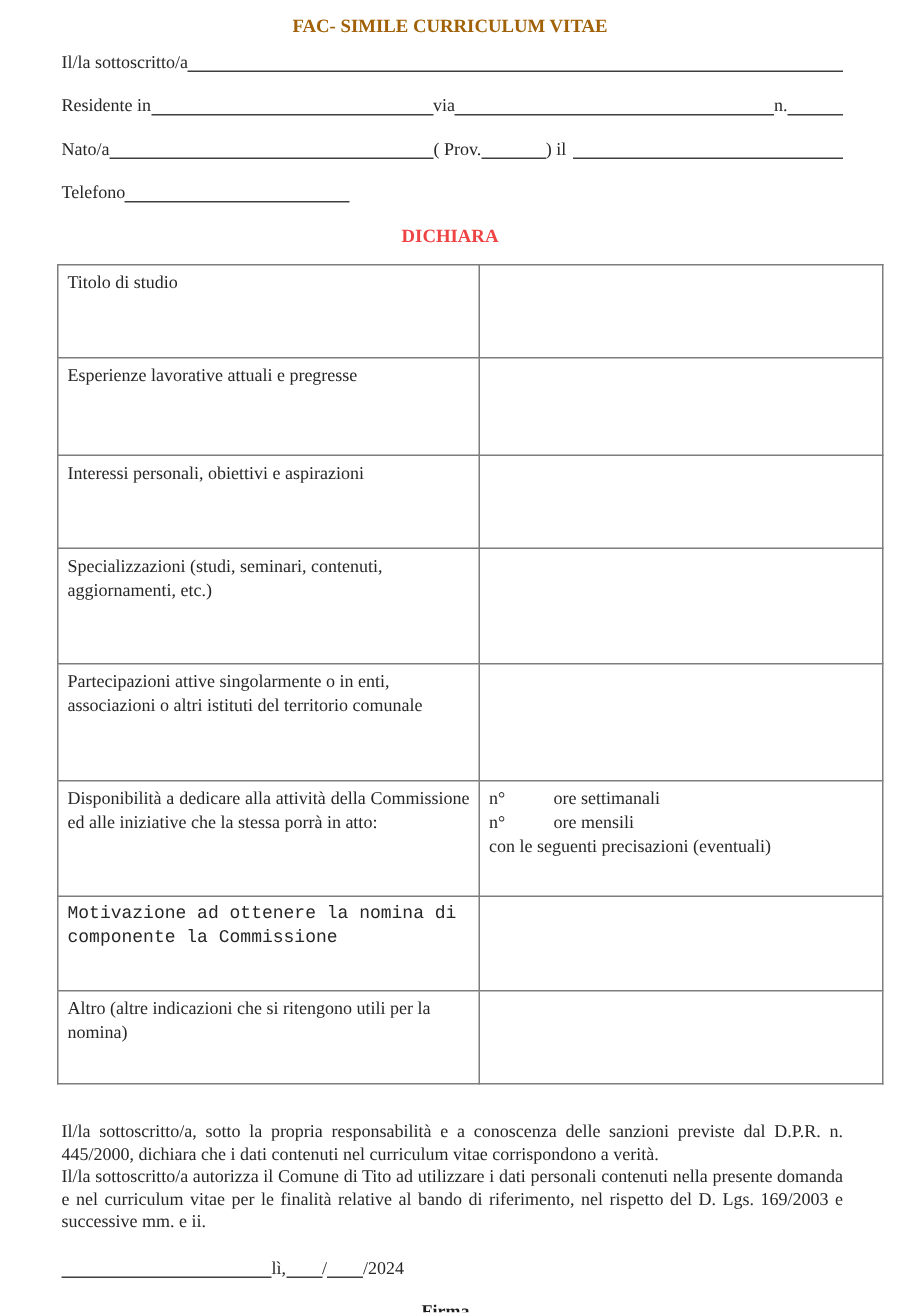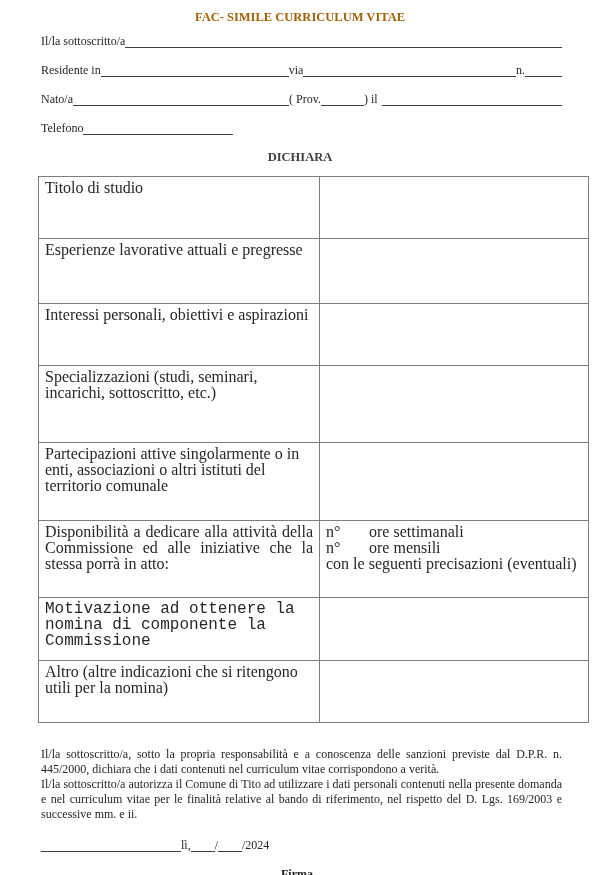--- a/index.html
+++ b/index.html
@@ -47,34 +47,34 @@
   .w150 { width: 150px; }
   .w140 { width: 140px; }
   .w24  { width: 24px; }
   .gap4 { display:inline-block; width: 4px; }
   .section-heading {
     margin: 10px 0 0 0;
     text-align: center;
     font-size: 12.5px;
     font-weight: bold;
     line-height: 16px;
-    color: #404040;
+    color: #ef4444;
   }
   table.decl-table {
     border-collapse: collapse;
     table-layout: fixed;
     width: 524px;
     margin-top: 11px;
   }
   table.decl-table td {
     border: 1px solid #7d7d7d;
     vertical-align: top;
     padding: 3px 6px 0 6px;
     line-height: 16px;
-    font-size: 16px;
+    font-size: 12px;
     overflow: hidden;
   }
   td.c-label { width: 268px; }
   td.c-answer { width: 256px; }
   tr.r1 td { height: 58px; }
   tr.r2 td { height: 61px; }
   tr.r3 td { height: 58px; }
   tr.r4 td { height: 73px; }
   tr.r5 td { height: 74px; }
   tr.r6 td { height: 73px; }
@@ -144,21 +144,21 @@
     </tr>
     <tr class="r2">
       <td class="c-label">Esperienze lavorative attuali e pregresse</td>
       <td class="c-answer"></td>
     </tr>
     <tr class="r3">
       <td class="c-label">Interessi personali, obiettivi e aspirazioni</td>
       <td class="c-answer"></td>
     </tr>
     <tr class="r4">
-      <td class="c-label">Specializzazioni (studi, seminari, incarichi, sottoscritto, etc.)</td>
+      <td class="c-label">Specializzazioni (studi, seminari, contenuti, aggiornamenti, etc.)</td>
       <td class="c-answer"></td>
     </tr>
     <tr class="r5">
       <td class="c-label">Partecipazioni attive singolarmente o in enti, associazioni o altri istituti del territorio comunale</td>
       <td class="c-answer"></td>
     </tr>
     <tr class="r6">
       <td class="c-label justify">Disponibilità a dedicare alla attività della Commissione ed alle iniziative che la stessa porrà in atto:</td>
       <td class="c-answer">
         <div><span class="n-col">n°</span><span>ore settimanali</span></div>

